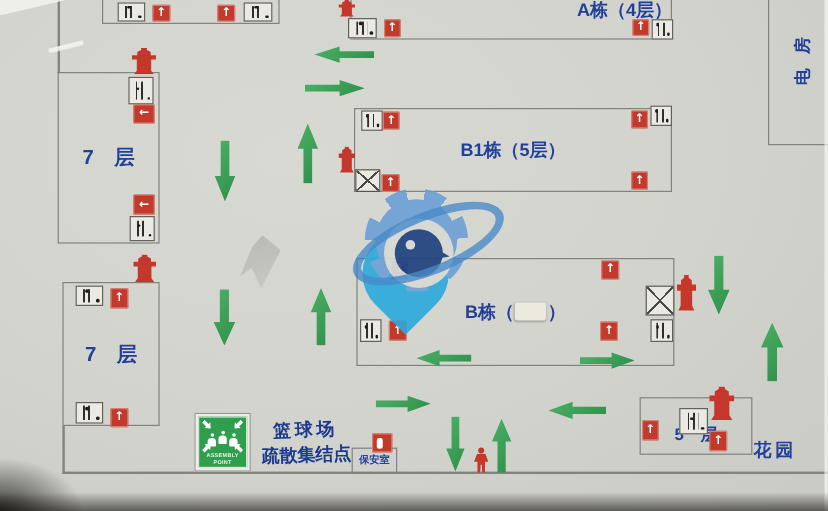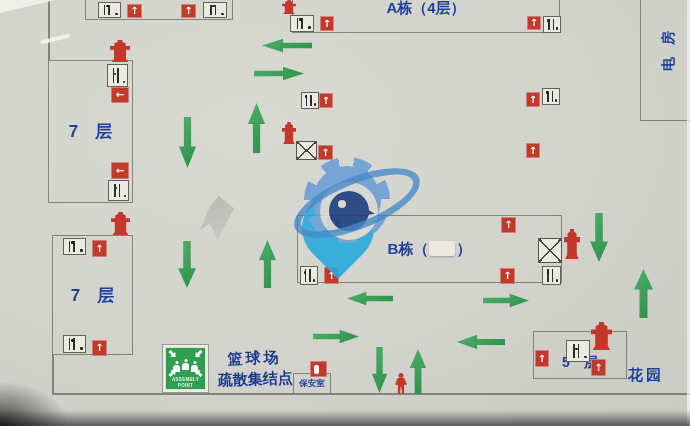--- a/index.html
+++ b/index.html
@@ -110,26 +110,29 @@
 
 <div id="canvas">
 
   <div class="line" style="left:48px;top:0;width:1.5px;height:61px;"></div>
   <div class="line" style="left:52px;top:355px;width:1.5px;height:40px;"></div>
   <div class="line" style="left:52px;top:393px;width:638px;height:1.5px;"></div>
 
   <div class="bld" style="left:85px;top:-12px;width:148px;height:32px;"></div>
 
   <div class="bld" style="left:292px;top:-14px;width:268px;height:47px;"></div>
-  <div class="blabel" style="left:292px;top:-1px;width:268px;text-align:center;font-size:15px;">A栋（4层）</div>
-
-
-
-
-  <div class="bld center" style="left:297px;top:215px;width:265px;height:68px;align-items:center;">
+  <div class="blabel" style="left:292px;top:-1px;width:268px;text-align:right;font-size:15px;">A栋（4层）</div>
+
+
+  <div class="bld center" style="left:295px;top:90px;width:265px;height:70px;">
+    <span class="blabel" style="position:static;font-size:15px;">B1栋（5层）</span>
+  </div>
+
+
+  <div class="bld center" style="left:297px;top:215px;width:265px;height:90px;align-items:center;">
     <span class="blabel" style="position:static;font-size:15px;">
       <span>B栋（</span><span class="patch"></span><span>）</span>
     </span>
   </div>
 
   <div class="bld center" style="left:48px;top:60px;width:85px;height:143px;">
     <span class="blabel" style="position:static;font-size:17px;">7　层</span>
   </div>
 
   <div class="bld center" style="left:52px;top:235px;width:81px;height:120px;">

